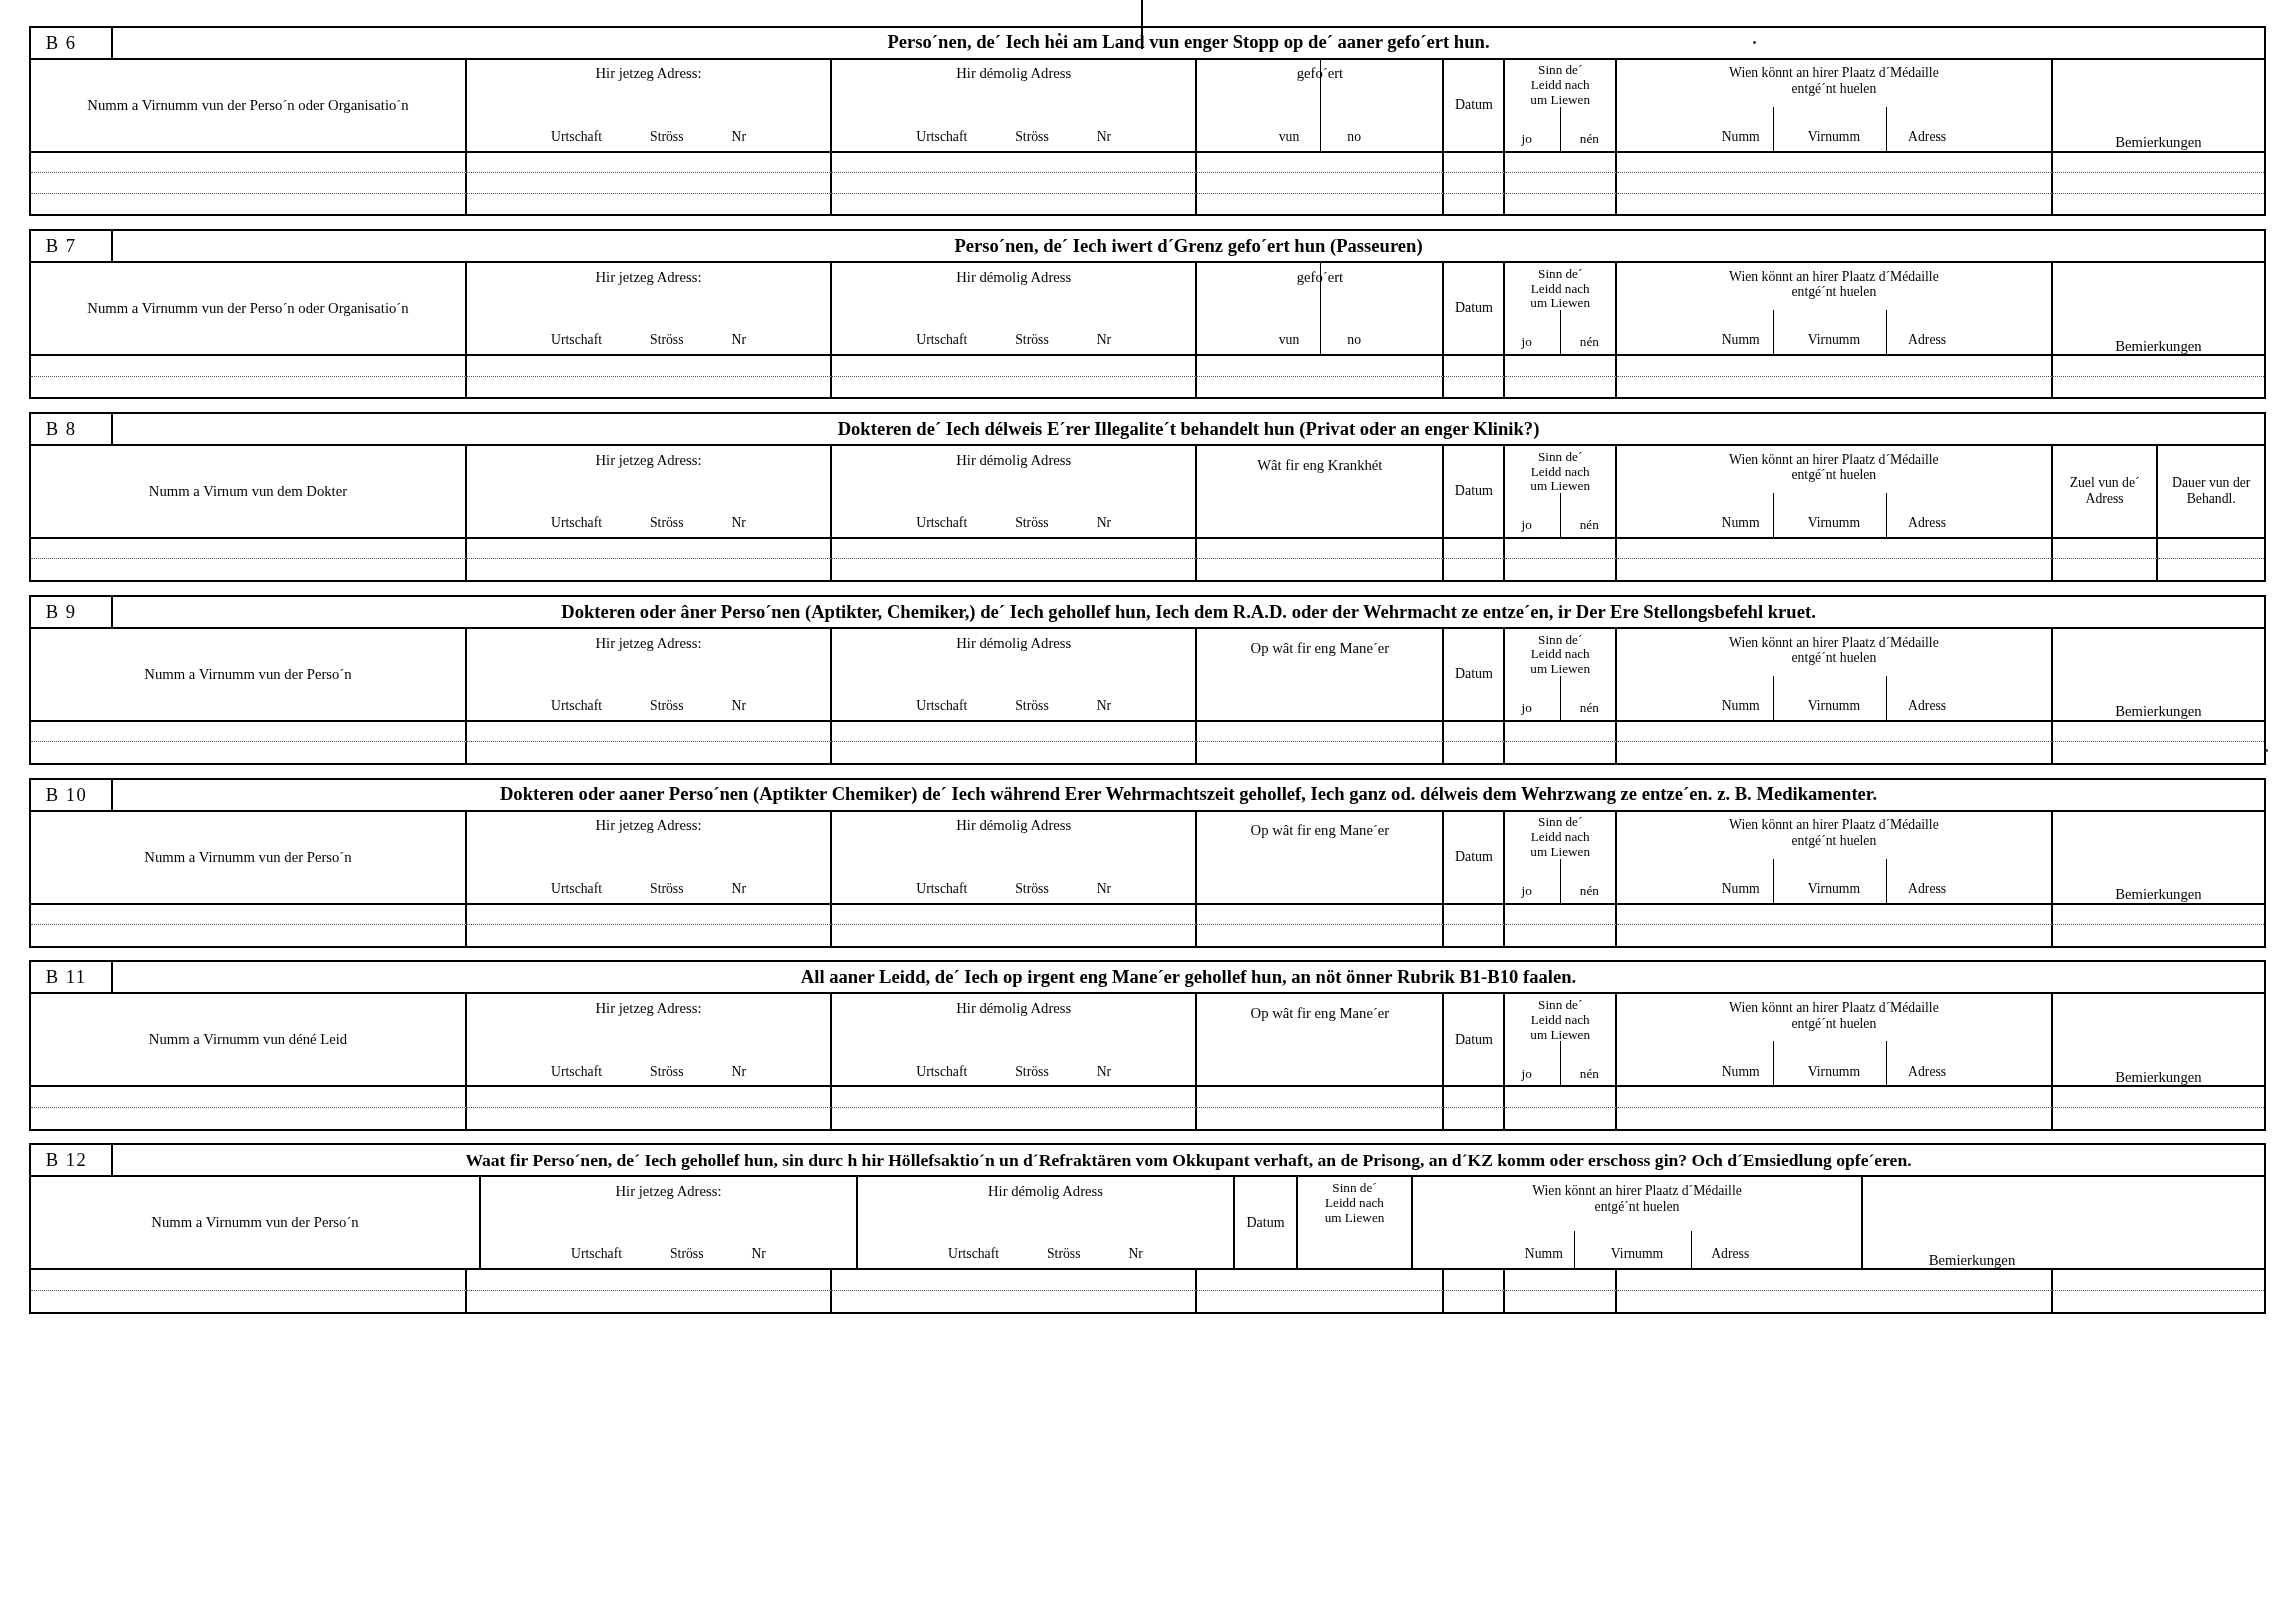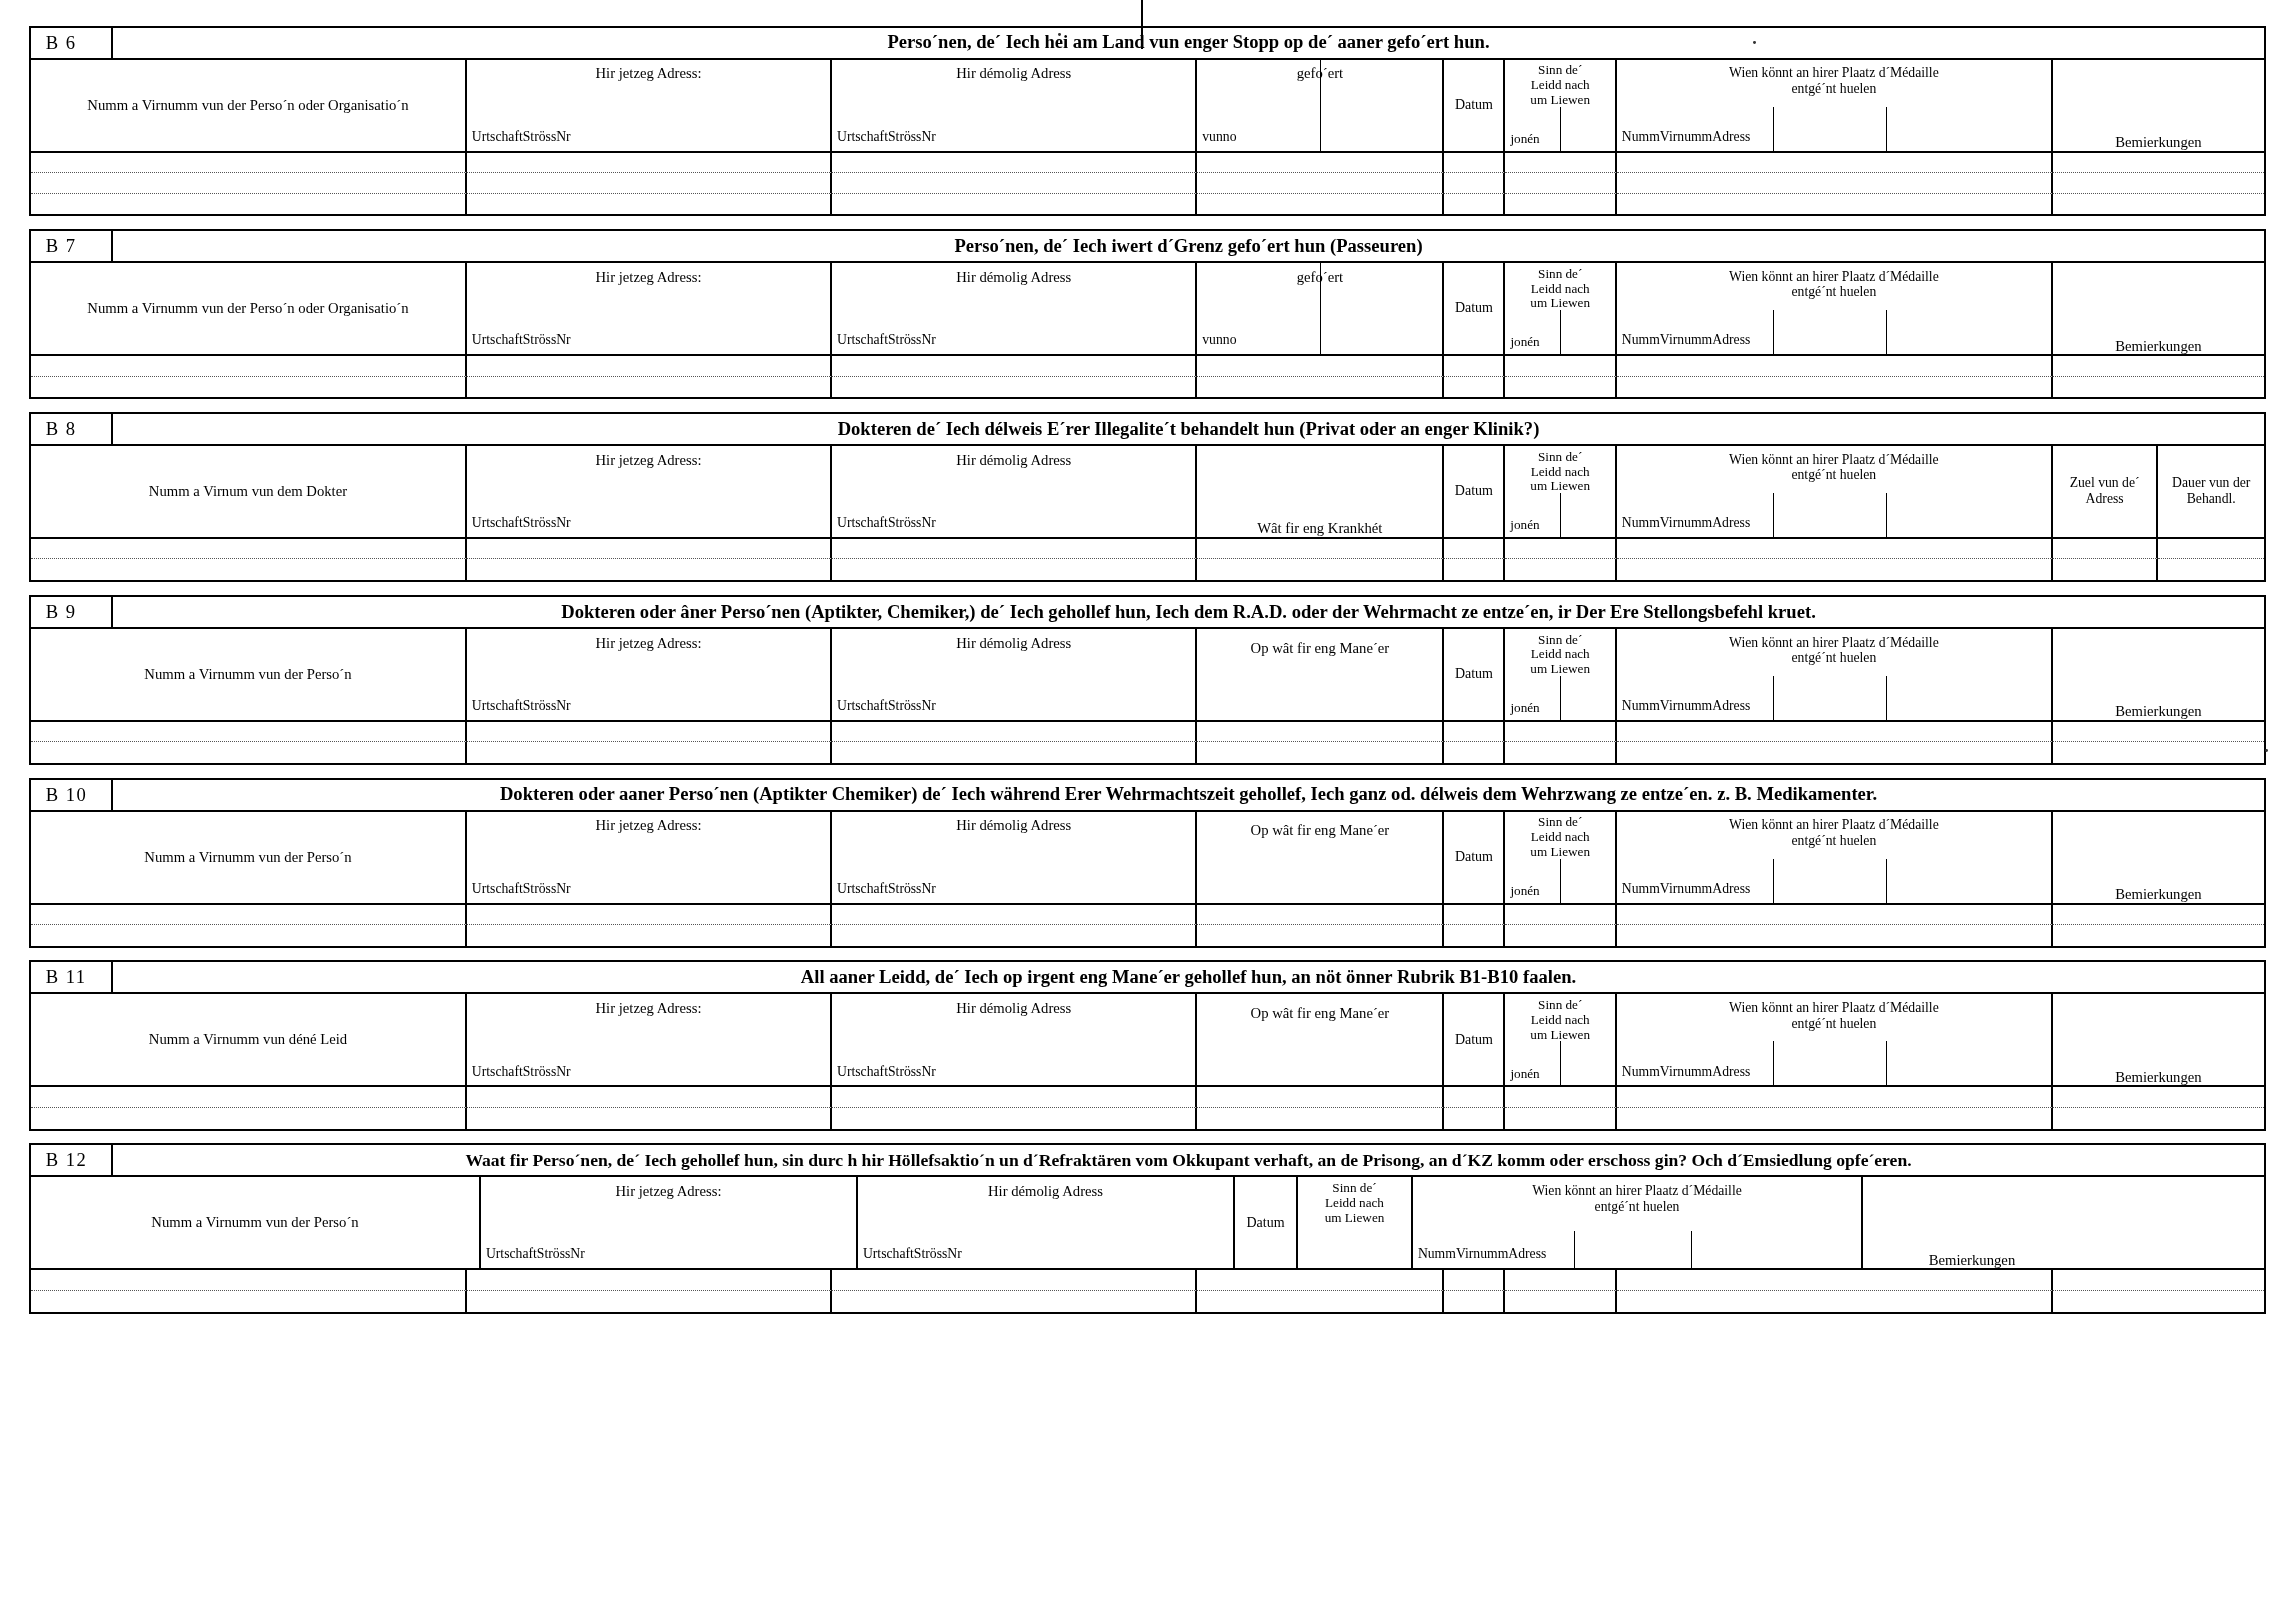--- a/index.html
+++ b/index.html
@@ -64,24 +64,25 @@
   .col:last-child { border-right: none; justify-content: flex-end; }
 
   .col-head {
     text-align: center;
     font-size: 14.7px;
     padding: 5.9px 2.9px 0 2.9px;
     line-height: 1.12;
   }
   .col-sub {
     display: flex;
-    justify-content: flex-start;
+    justify-content: center;
     font-size: 13.7px;
     padding: 0 4.9px 5.9px 4.9px;
     text-align: center;
+    gap: 48px;
   }
   .col-sub span { white-space: nowrap; }
   .col-center {
     display: flex;
     align-items: center;
     justify-content: center;
     text-align: center;
     font-size: 14.7px;
     padding: 4.9px 3.9px;
     height: 100%;
@@ -350,21 +351,21 @@
         </div>
       </div>
       <div class="col" style="width:377px; height:91px;">
         <div class="col-head">Hir démolig Adress</div>
         <div class="col-sub">
           <span>Urtschaft</span>
           <span>Ströss</span>
           <span>Nr</span>
         </div>
       </div>
-      <div class="col" style="width:255px; height:91px;justify-content:flex-end;">
+      <div class="col" style="width:255px; height:91px;">
         <div class="col-head" style="padding-top:10.8px;">Wât fir eng Krankhét</div>
       </div>
       <div class="col" style="width:63px; height:91px;">
         <div class="col-center" style="font-size:14px;">Datum</div>
       </div>
       <div class="col" style="width:115px; height:91px;">
         <div class="sub3" style="left:50%; top:47px;"></div>
         <div class="col-head" style="font-size:13.2px; padding-top:3.9px;">
           <div>Sinn de´</div>
           <div>Leidd  nach</div>

